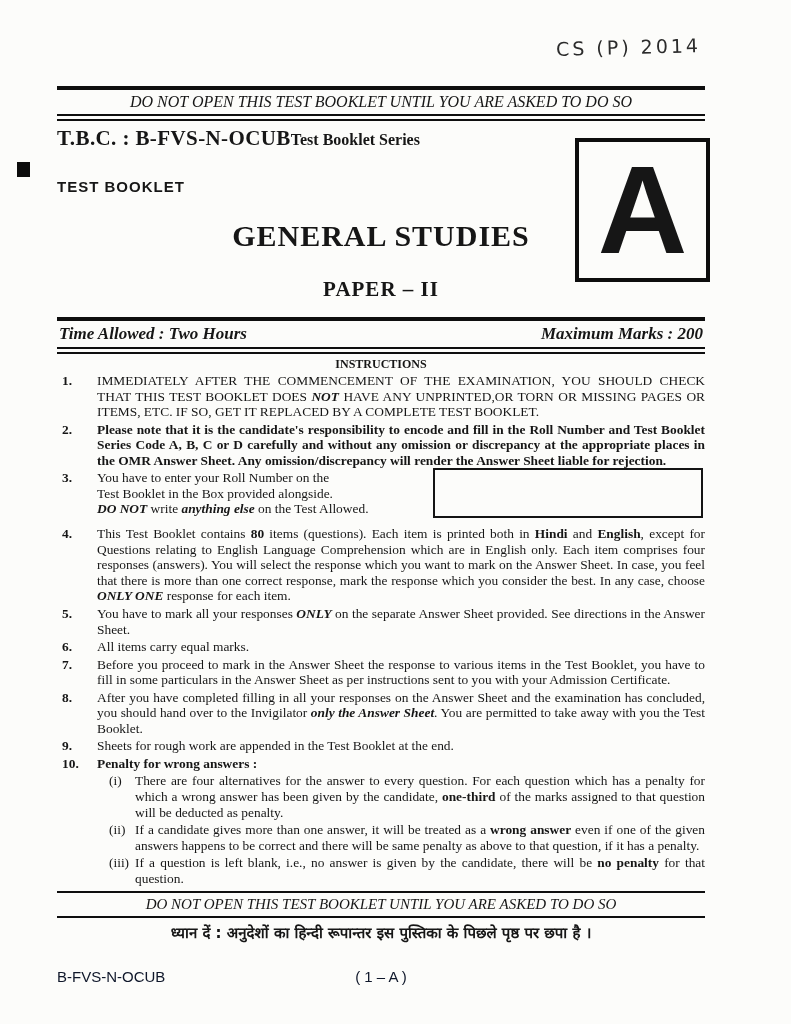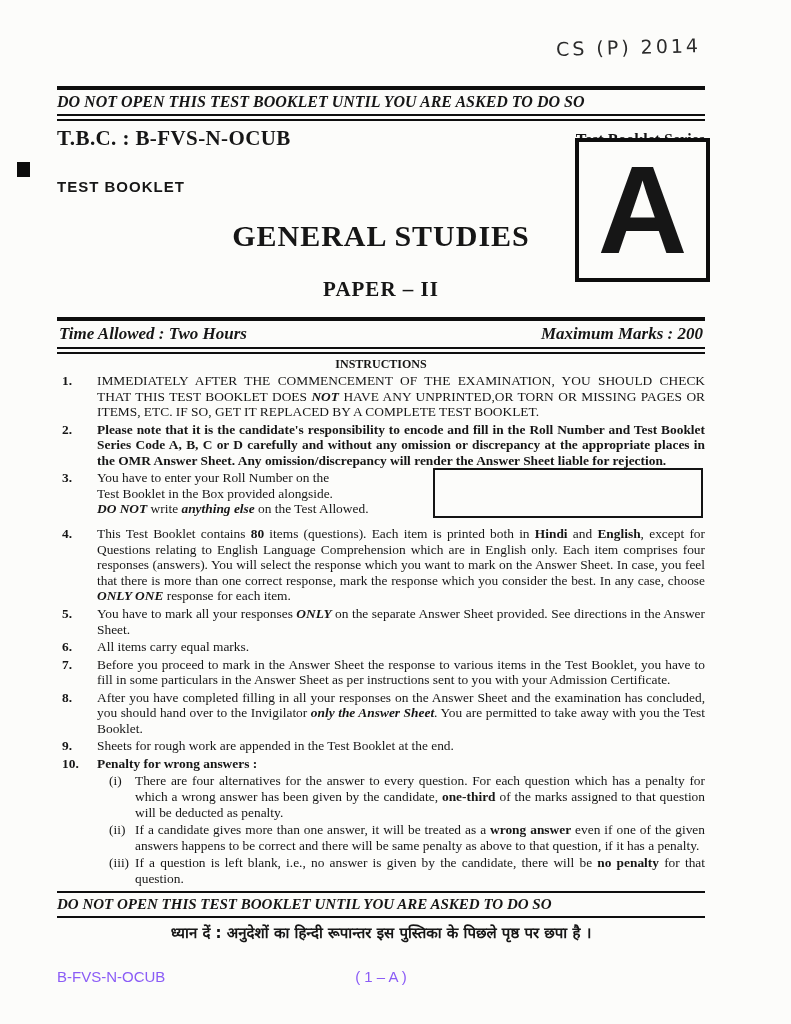--- a/index.html
+++ b/index.html
@@ -5,22 +5,22 @@
   html,body{margin:0;padding:0;background:#e8e8e8}
   .page{width:791px;height:1024px;background:#fcfcfa;position:relative;
         font-family:"Liberation Serif",serif;color:#161616;overflow:hidden;margin:0 auto}
   .annotation{position:absolute;top:36px;right:90px;font-family:"DejaVu Sans",sans-serif;
         font-size:19px;letter-spacing:3px;transform:rotate(-1.5deg);color:#2b2b2b}
   .scan-mark{position:absolute;left:17px;top:162px;width:13px;height:15px;background:#0c0c0c}
   .content{position:absolute;left:57px;top:86px;width:648px}
   .rule-4{border-top:4px solid #0e0e0e}
   .rule-2{border-top:2px solid #0e0e0e}
   .rule-dbl{height:3px;border-top:2px solid #0e0e0e;border-bottom:2px solid #0e0e0e}
-  .warning{font-weight:bold;font-style:italic;text-align:left;font-size:16px;padding:3px 0}
-  .tbc-row{display:flex;justify-content:space-between;align-items:baseline;padding:5px 0 2px}
+  .warning{font-weight:normal;font-style:italic;text-align:center;font-size:16px;padding:3px 0}
+  .tbc-row{display:flex;align-items:baseline;padding:5px 0 2px}
   .tbc{font-weight:bold;font-size:21px;letter-spacing:.4px}
   .series-label{font-weight:bold;font-size:16px}
   .series-box{position:absolute;left:518px;top:52px;width:127px;height:136px;border:4px solid #0d0d0d;
         display:flex;align-items:center;justify-content:center;background:#fcfcfa}
   .series-letter{font-family:"Liberation Sans",sans-serif;font-weight:bold;font-size:124px;line-height:1}
   .title1{font-family:"Liberation Sans",sans-serif;font-weight:bold;font-size:15px;
         margin-top:25px;letter-spacing:1px}
   .title2{font-weight:bold;font-size:30px;text-align:center;margin-top:24px;letter-spacing:1px}
   .title3{font-weight:bold;font-size:21px;text-align:center;margin-top:24px;letter-spacing:1px}
   .meta-top{margin-top:15px}
@@ -33,21 +33,21 @@
   .instr-body.has-box{text-align:left}
   .roll-box{float:right;width:266px;height:46px;border:2px solid #141414;margin:0 2px 4px 12px;
         position:relative;top:-2px;background:#fcfcfa}
   .sub-row{display:flex;margin-top:2px}
   .sub-num{width:38px;flex-shrink:0;padding-left:12px;box-sizing:border-box}
   .sub-body{flex:1;text-align:justify}
   .b{font-weight:bold}
   .bi{font-weight:bold;font-style:italic}
   .bottom-block{margin-top:5px}
   .hindi{font-family:"DejaVu Sans",sans-serif;font-weight:bold;text-align:center;font-size:15px;padding:4px 0 2px}
-  .footer-row{display:flex;margin-top:24px;font-family:"Liberation Sans",sans-serif;font-size:15px;color:#8b5cf6}
+  .footer-row{display:flex;margin-top:24px;font-family:"Liberation Sans",sans-serif;font-size:15px;color:#0f172a}
   .footer-code{width:33%}
   .footer-page{width:34%;text-align:center}
   .footer-spacer{width:33%}
 </style>
 </head>
 <body>
 
 <div class="page">
 
   <div class="scan-mark"></div>

